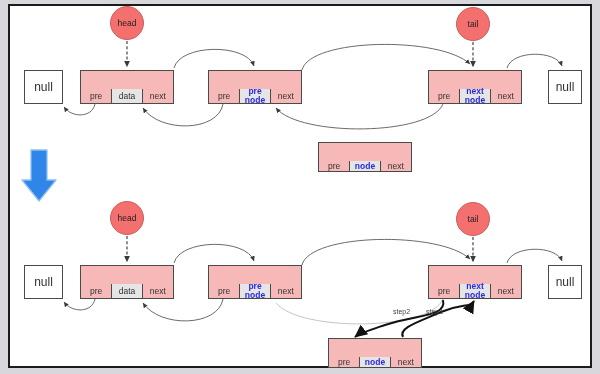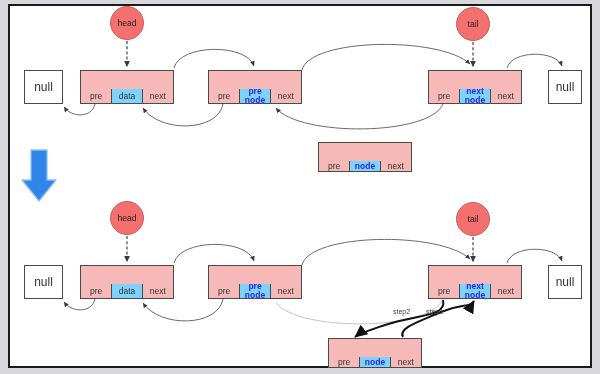--- a/index.html
+++ b/index.html
@@ -20,21 +20,21 @@
     position:absolute;display:flex;border:1.5px solid #4a4a4a;
     box-sizing:border-box;background:#f7b8b8;
   }
   .cell{
     display:flex;align-items:center;justify-content:center;
     font-size:8.5px;color:#333;text-align:center;line-height:1.05;
     box-sizing:border-box;
     margin-top:18px;
   }
   .cell.pink{background:#f7b8b8;}
-  .cell.cyan{background:#7dd3fc;}
+  .cell.cyan{background:#e5e5e5;}
   .cell.mid{border-left:1.5px solid #4a4a4a;border-right:1.5px solid #4a4a4a;}
   .cell.blue-text{color:#2a2ae0;font-weight:bold;}
 
   .nullbox{
     position:absolute;border:1.5px solid #4a4a4a;background:#ffffff;
     box-sizing:border-box;display:flex;align-items:center;justify-content:center;
     font-size:12px;color:#333;
   }
 
   .ptr{

